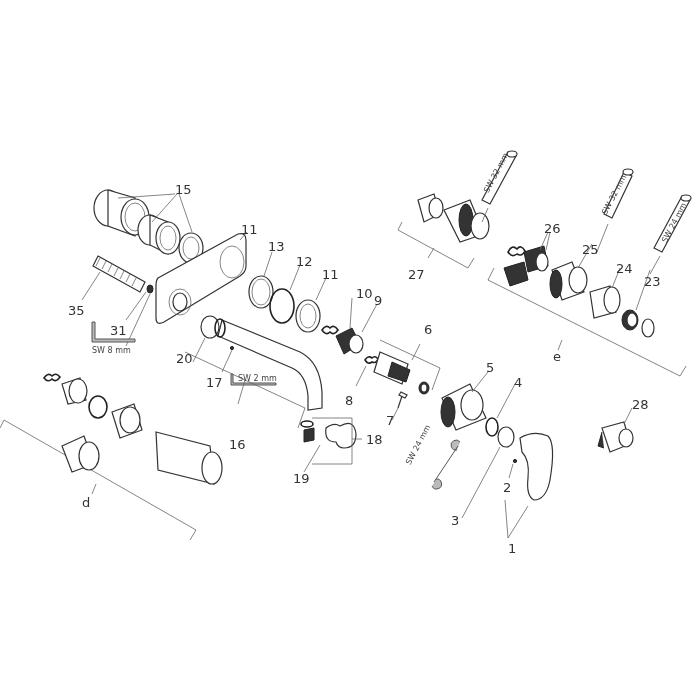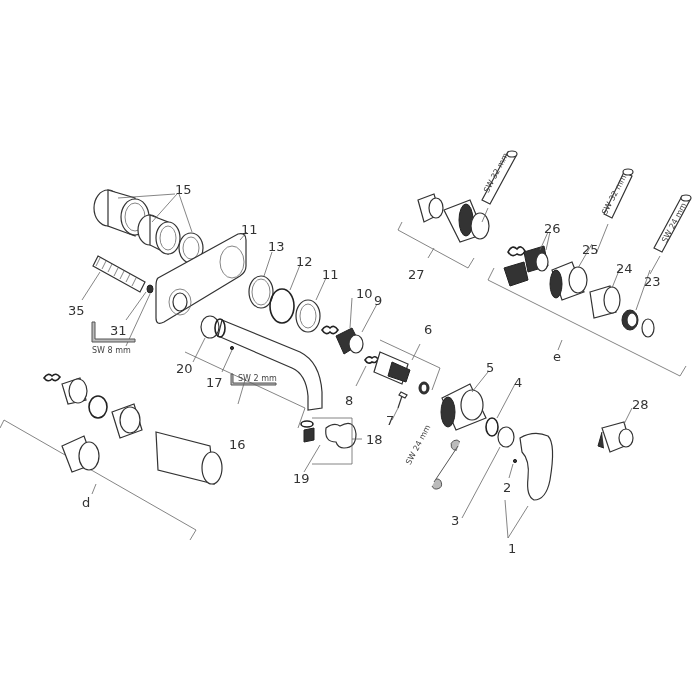--- a/index.html
+++ b/index.html
@@ -188,21 +188,21 @@
 <span class="lbl" style="left:356px;top:287px;">10</span>
 <span class="lbl" style="left:322px;top:268px;">11</span>
 <span class="lbl" style="left:296px;top:255px;">12</span>
 <span class="lbl" style="left:268px;top:240px;">13</span>
 <span class="lbl" style="left:241px;top:223px;">11</span>
 <span class="lbl" style="left:175px;top:183px;">15</span>
 <span class="lbl" style="left:229px;top:438px;">16</span>
 <span class="lbl" style="left:206px;top:376px;">17</span>
 <span class="lbl" style="left:366px;top:433px;">18</span>
 <span class="lbl" style="left:293px;top:472px;">19</span>
-<span class="lbl" style="left:176px;top:362px;">20</span>
+<span class="lbl" style="left:176px;top:352px;">20</span>
 <span class="lbl" style="left:68px;top:304px;">35</span>
 <span class="lbl" style="left:110px;top:324px;">31</span>
 <span class="lbl" style="left:644px;top:275px;">23</span>
 <span class="lbl" style="left:616px;top:262px;">24</span>
 <span class="lbl" style="left:582px;top:243px;">25</span>
 <span class="lbl" style="left:544px;top:222px;">26</span>
 <span class="lbl" style="left:408px;top:268px;">27</span>
 <span class="lbl" style="left:632px;top:398px;">28</span>
 <span class="lbl" style="left:82px;top:496px;">d</span>
 <span class="lbl" style="left:553px;top:350px;">e</span>

